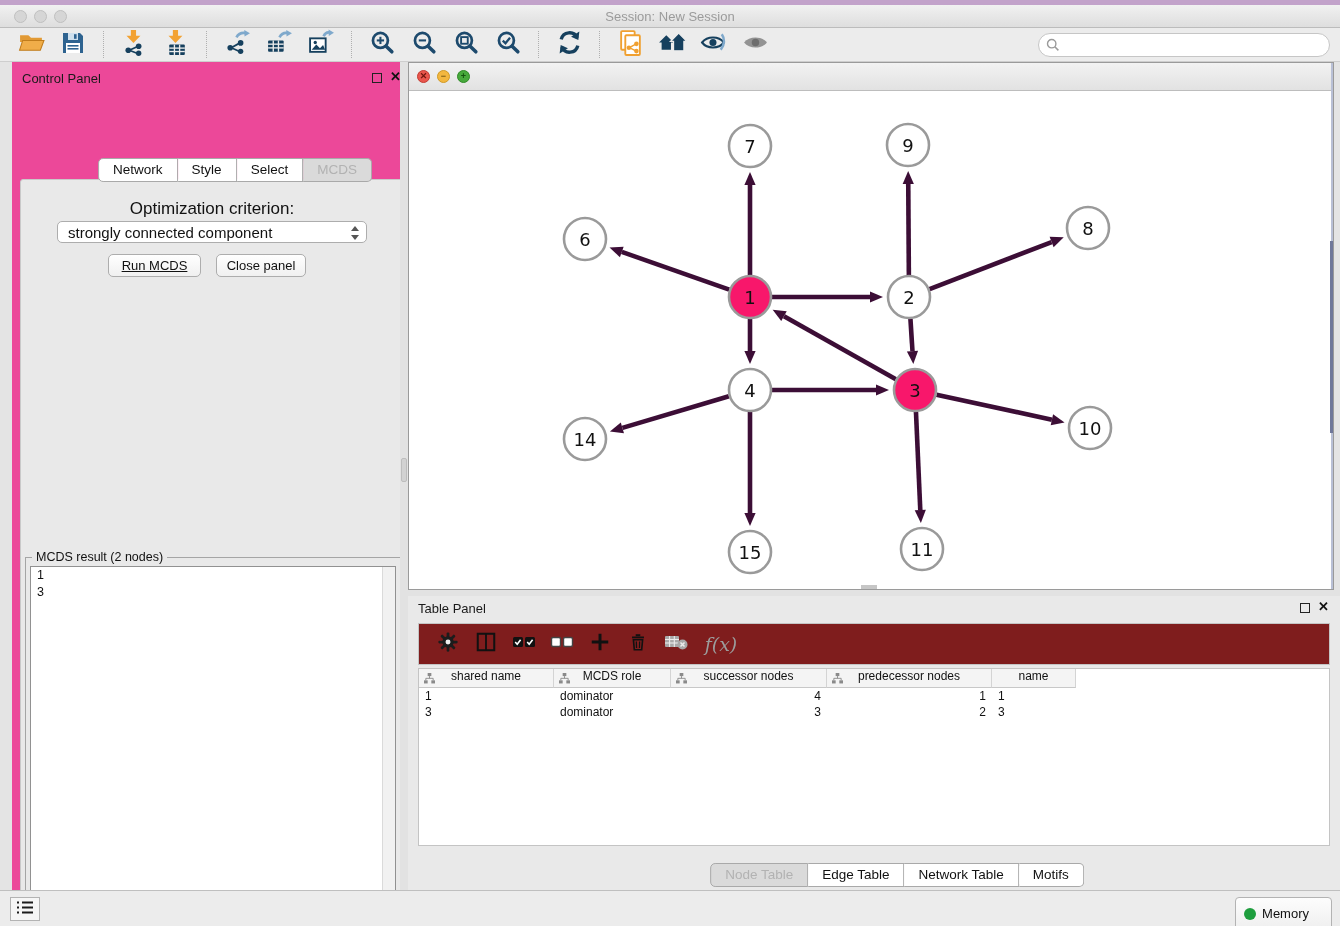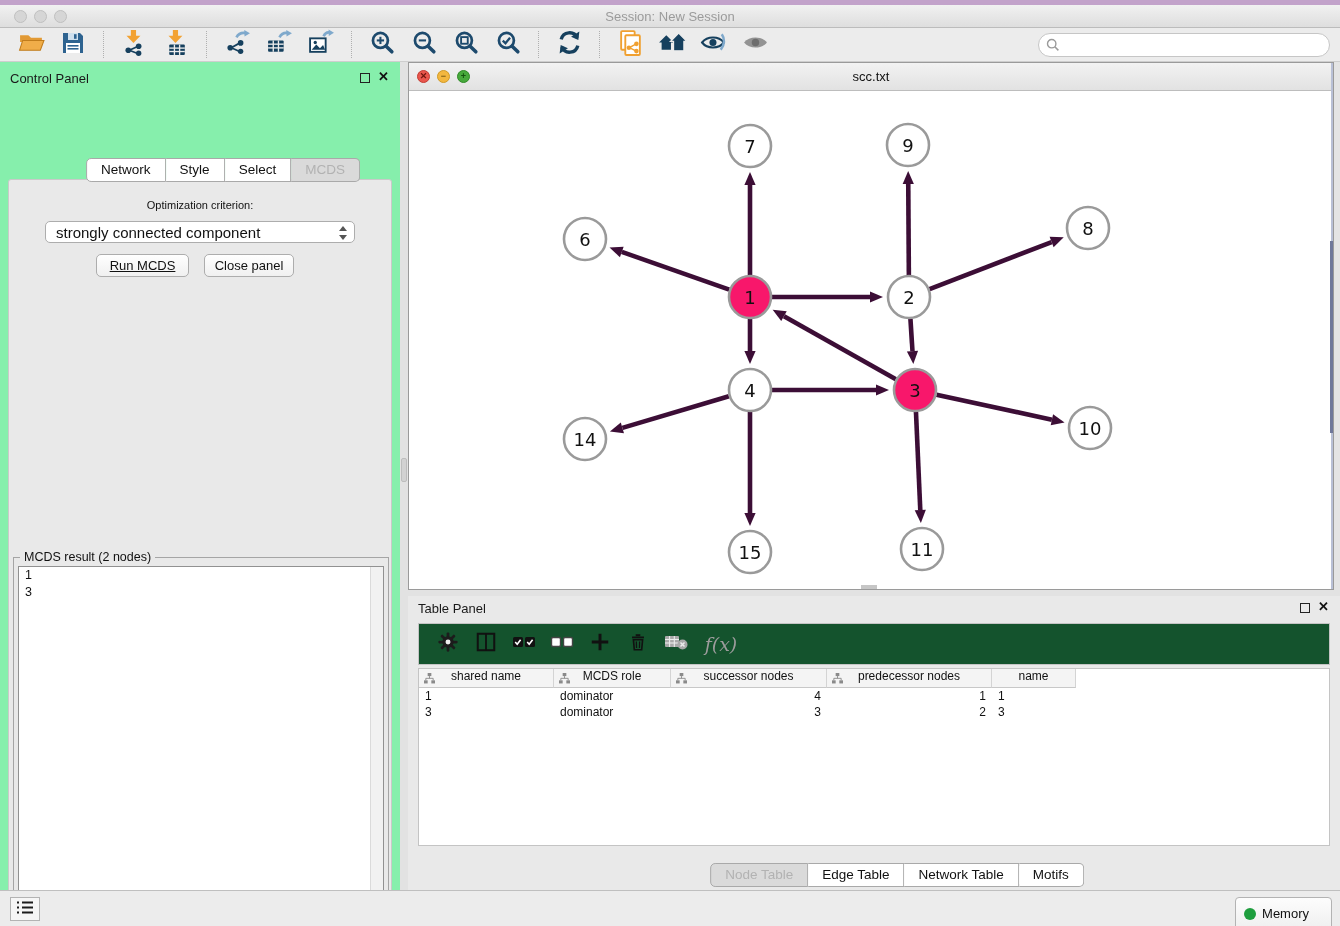--- a/index.html
+++ b/index.html
@@ -20,38 +20,38 @@
   .toolbar { position:absolute; left:0; top:28px; width:1340px; height:34px; background:#ececec;
              border-bottom:1px solid #cecece; display:flex; align-items:center; padding-left:10px; }
   .tb-btn { width:36px; height:30px; display:flex; align-items:center; justify-content:center; margin:0 3px; }
   .tb-sep { width:0; height:27px; border-left:1px dotted #b0b0b0; margin:0 9px; }
   .search-wrap { margin-left:auto; margin-right:10px; position:relative; }
   .search-input { width:292px; height:24px; border:1px solid #c6c6c6; border-radius:12px;
                   background:#fff; padding-left:26px; font-size:13px; outline:none; }
   .search-glass { position:absolute; left:8px; top:5px; }
 
   
-  .control-panel { position:absolute; left:0; top:62px; width:400px; height:828px; background:#86efac; }
+  .control-panel { position:absolute; left:12px; top:62px; width:400px; height:828px; background:#ec4899; }
   .panel-head { position:absolute; left:0; top:0; width:100%; height:30px; }
   .panel-title { position:absolute; left:10px; top:9px; font-size:13px; color:#1a1a1a; }
   .panel-float { position:absolute; width:10px; height:10px; border:1.5px solid #222; top:11px; }
   .panel-close { position:absolute; top:7px; font-size:13px; font-weight:bold; color:#111; }
   .control-panel .panel-float { left:360px; } .control-panel .panel-close { left:378px; }
 
   .cp-content { position:absolute; left:8px; top:117px; width:384px; height:762px;
                 border:1px solid #c9c9c9; border-radius:3px; background:#e9e9e9; }
   .seg-tabs { position:absolute; display:inline-flex; z-index:5;padding-left:46px; }
   .cp-tabs { left:50%; transform:translateX(-50%); top:96px; }
   .seg { background:#fff; border:1px solid #a9a9a9; border-left:none; padding:3px 14px 4px;
          font-size:13.5px; color:#111; white-space:nowrap; cursor:default; }
   .seg:first-child { border-left:1px solid #a9a9a9; border-radius:5px 0 0 5px; }
   .seg:last-child { border-radius:0 5px 5px 0; }
   .seg.active { background:#dadada; color:#b2b2b2; }
 
-  .opt-label { position:absolute; left:0; width:400px; top:137px; text-align:center; font-size:11px; color:#111; }
+  .opt-label { position:absolute; left:0; width:400px; top:137px; text-align:center; font-size:17px; color:#111; }
   .dropdown { position:absolute; left:44px; top:158px; width:310px; height:22px; background:#fff;
               border:1px solid #adadad; border-radius:5px; font-size:15px; color:#111;
               display:flex; align-items:center; padding-left:10px; }
   .dd-arrows { position:absolute; right:6px; top:3px; }
   .cp-btn { position:absolute; top:191px; height:23px; background:linear-gradient(#ffffff,#f0f0f0);
             border:1px solid #adadad; border-radius:5px; font-size:13px; color:#111;
             display:flex; align-items:center; justify-content:center; }
   .btn-run { left:95px; width:93px;text-decoration:underline; }
   .btn-closep { left:203px; width:90px; }
 
@@ -87,21 +87,21 @@
   .net-scroll-v-thumb { position:absolute; right:0; top:178px; width:3px; height:192px; background:#70789a; }
   .net-scroll-h-thumb { position:absolute; bottom:0; left:452px; width:16px; height:4px; background:#c6c6c6; }
 
   .h-divider { position:absolute; left:408px; top:590px; width:932px; height:6px; background:#e2e2e2; }
 
   
   .table-panel { position:absolute; left:408px; top:596px; width:932px; height:294px; background:#e9e9e9; }
   .table-panel .panel-title { left:10px; top:5px; }
   .table-panel .panel-float { left:892px; top:7px; }
   .table-panel .panel-close { left:910px; top:3px; }
-  .tbl-toolbar { position:absolute; left:10px; top:27px; width:912px; height:42px; background:#14532d;
+  .tbl-toolbar { position:absolute; left:10px; top:27px; width:912px; height:42px; background:#7f1d1d;
                  border:1px solid #c4c4c4; display:flex; align-items:center; padding-left:14px; }
   .tt-btn { width:30px; height:30px; display:flex; align-items:center; justify-content:center; margin-right:8px; }
   .fx-label { font-family:"DejaVu Serif", serif; font-style:italic; font-size:19px; color:#9c9c9c; }
   .tbl-area { position:absolute; left:10px; top:72px; width:912px; height:178px; background:#fff;
               border:1px solid #c4c4c4; overflow:hidden; }
   .thead { display:flex; }
   .th { background:#f4f4f4; border-right:1px solid #d4d4d4; border-bottom:1px solid #c8c8c8;
         height:19px; font-size:12px; color:#111; display:flex; 
         justify-content:center; gap:5px; position:relative; }
   .th .hier { position:absolute; left:5px; top:4px; }
@@ -324,21 +324,20 @@
 
 <div class="v-divider">
   <div class="v-handle"></div>
 </div>
 
 <div class="net-window">
   <div class="net-titlebar">
     <div class="tl-btn tl-close">✕</div>
     <div class="tl-btn tl-min">−</div>
     <div class="tl-btn tl-zoom">+</div>
-    <div class="net-title">scc.txt</div>
   </div>
   <div class="net-canvas">
     <svg id="graph-svg" width="924" height="498" viewBox="0 0 924 498">
         <line x1="341" y1="184" x2="341" y2="94" stroke="#3c0e36" stroke-width="4.6"></line>
         <polygon points="341,81 346.6,94 335.4,94" fill="#3c0e36"></polygon>
         <line x1="320.2449403778676" y1="198.7042820722201" x2="212.79306023923473" y2="160.9333181447007" stroke="#3c0e36" stroke-width="4.6"></line>
         <polygon points="200.52870682615648,156.62221209646714 214.65015207539687,155.650212059067 210.9359684030726,166.2164242303344" fill="#3c0e36"></polygon>
         <line x1="363" y1="206" x2="461" y2="206" stroke="#3c0e36" stroke-width="4.6"></line>
         <polygon points="474,206 461,211.6 461,200.4" fill="#3c0e36"></polygon>
         <line x1="341" y1="228" x2="341" y2="260" stroke="#3c0e36" stroke-width="4.6"></line>

